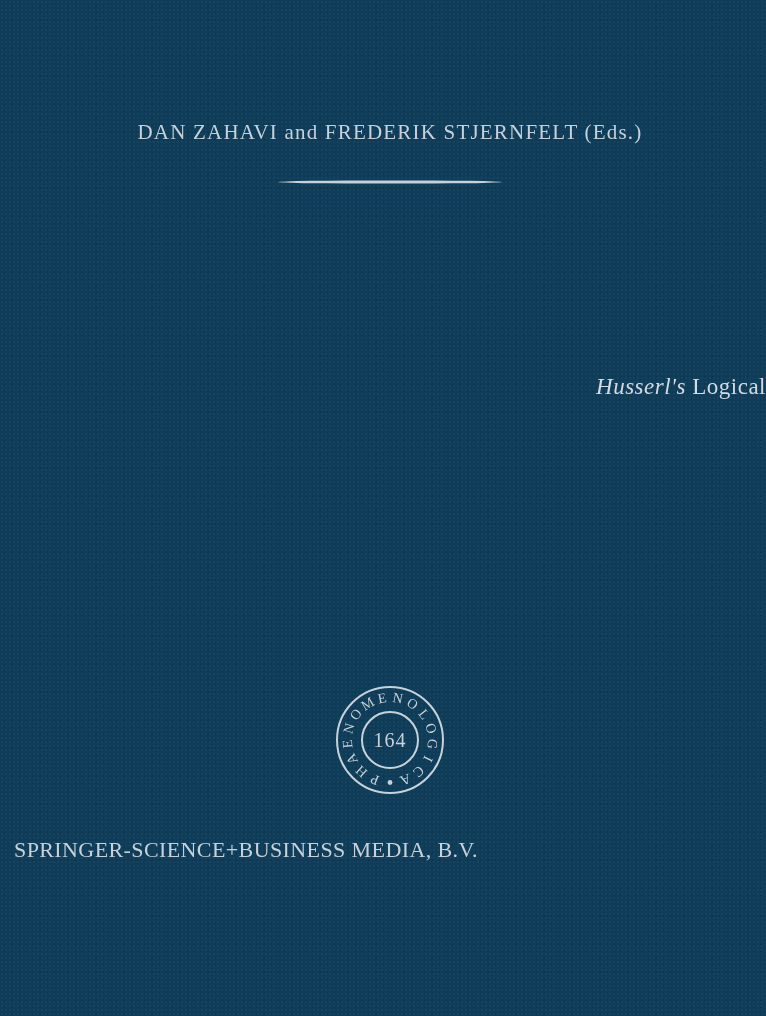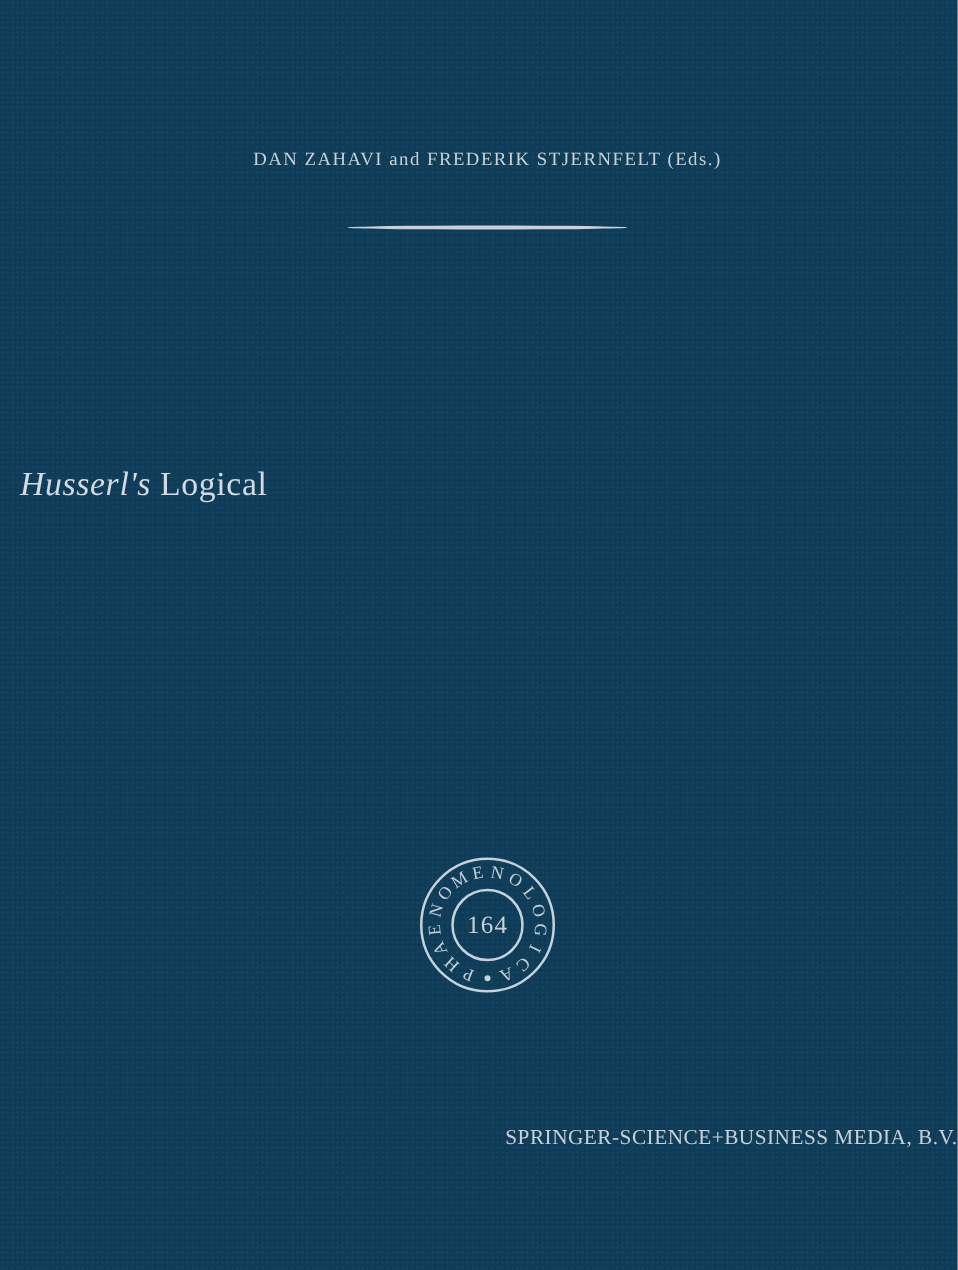--- a/index.html
+++ b/index.html
@@ -21,41 +21,41 @@
       radial-gradient(rgba(0,0,0,0.10) 1px, transparent 1px);
     background-size: 4px 4px, 7px 7px;
     background-position: 0 0, 2px 3px;
   }
   
   .content { position: absolute; top: 0; bottom: 0; left: 14px; right: 0; }
 
   .editors {
     position: absolute; top: 120px; left: 0; right: 0;
     text-align: center;
-    font-size: 15px; letter-spacing: 1.2px;
+    font-size: 21px; letter-spacing: 1.2px;
     color: var(--text, #c6d1da);
     white-space: nowrap;
   }
   .divider {
     position: absolute; top: 179px; left: 50%; margin-left: -115px;
     display: block;
   }
   .divider ellipse { fill: var(--text, #c6d1da); }
 
   .title {
     position: absolute; top: 271px; left: 0; right: 0;
     text-align: center;
     font-size: 45px; line-height: 49px; letter-spacing: 1px;
     color: var(--title-text, #d2dbe3);
     white-space: nowrap;
   }
   .subtitle {
-    position: absolute; top: 373px; left: 2px; right: 0;
-    text-align: left;
-    font-size: 27px; line-height: 28px; letter-spacing: 0.5px;
+    position: absolute; top: 373px; left: 16px; right: 0;
+    text-align: right;
+    font-size: 23px; line-height: 28px; letter-spacing: 0.5px;
     color: var(--title-text, #d2dbe3);
     white-space: nowrap;
   }
   .it { font-style: italic; }
 
   .seal {
     position: absolute; top: 682px; left: 50%; margin-left: -58px;
     display: block;
   }
   .seal .ring-circle {
@@ -66,23 +66,23 @@
     font-size: 14px; fill: var(--text, #c6d1da); text-anchor: middle;
   }
   .seal-number {
     font-family: "Liberation Serif", "DejaVu Serif", serif;
     font-size: 20px; fill: var(--text, #c6d1da); text-anchor: middle;
     letter-spacing: 1px;
   }
   .seal-dot { fill: var(--text, #c6d1da); }
 
   .publisher {
-    position: absolute; top: 900px; left: 0; right: 0;
-    text-align: right;
-    font-size: 17px; letter-spacing: 0.4px;
+    position: absolute; top: 837px; left: 0; right: 0;
+    text-align: left;
+    font-size: 22px; letter-spacing: 0.4px;
     color: var(--text, #c6d1da);
     white-space: nowrap;
   }
 </style>
 </head>
 <body style="--background: #0f3d59; --text: #c6d1da; --title-text: #d2dbe3;">
 
 <div class="cover">
   <div class="content">
 

